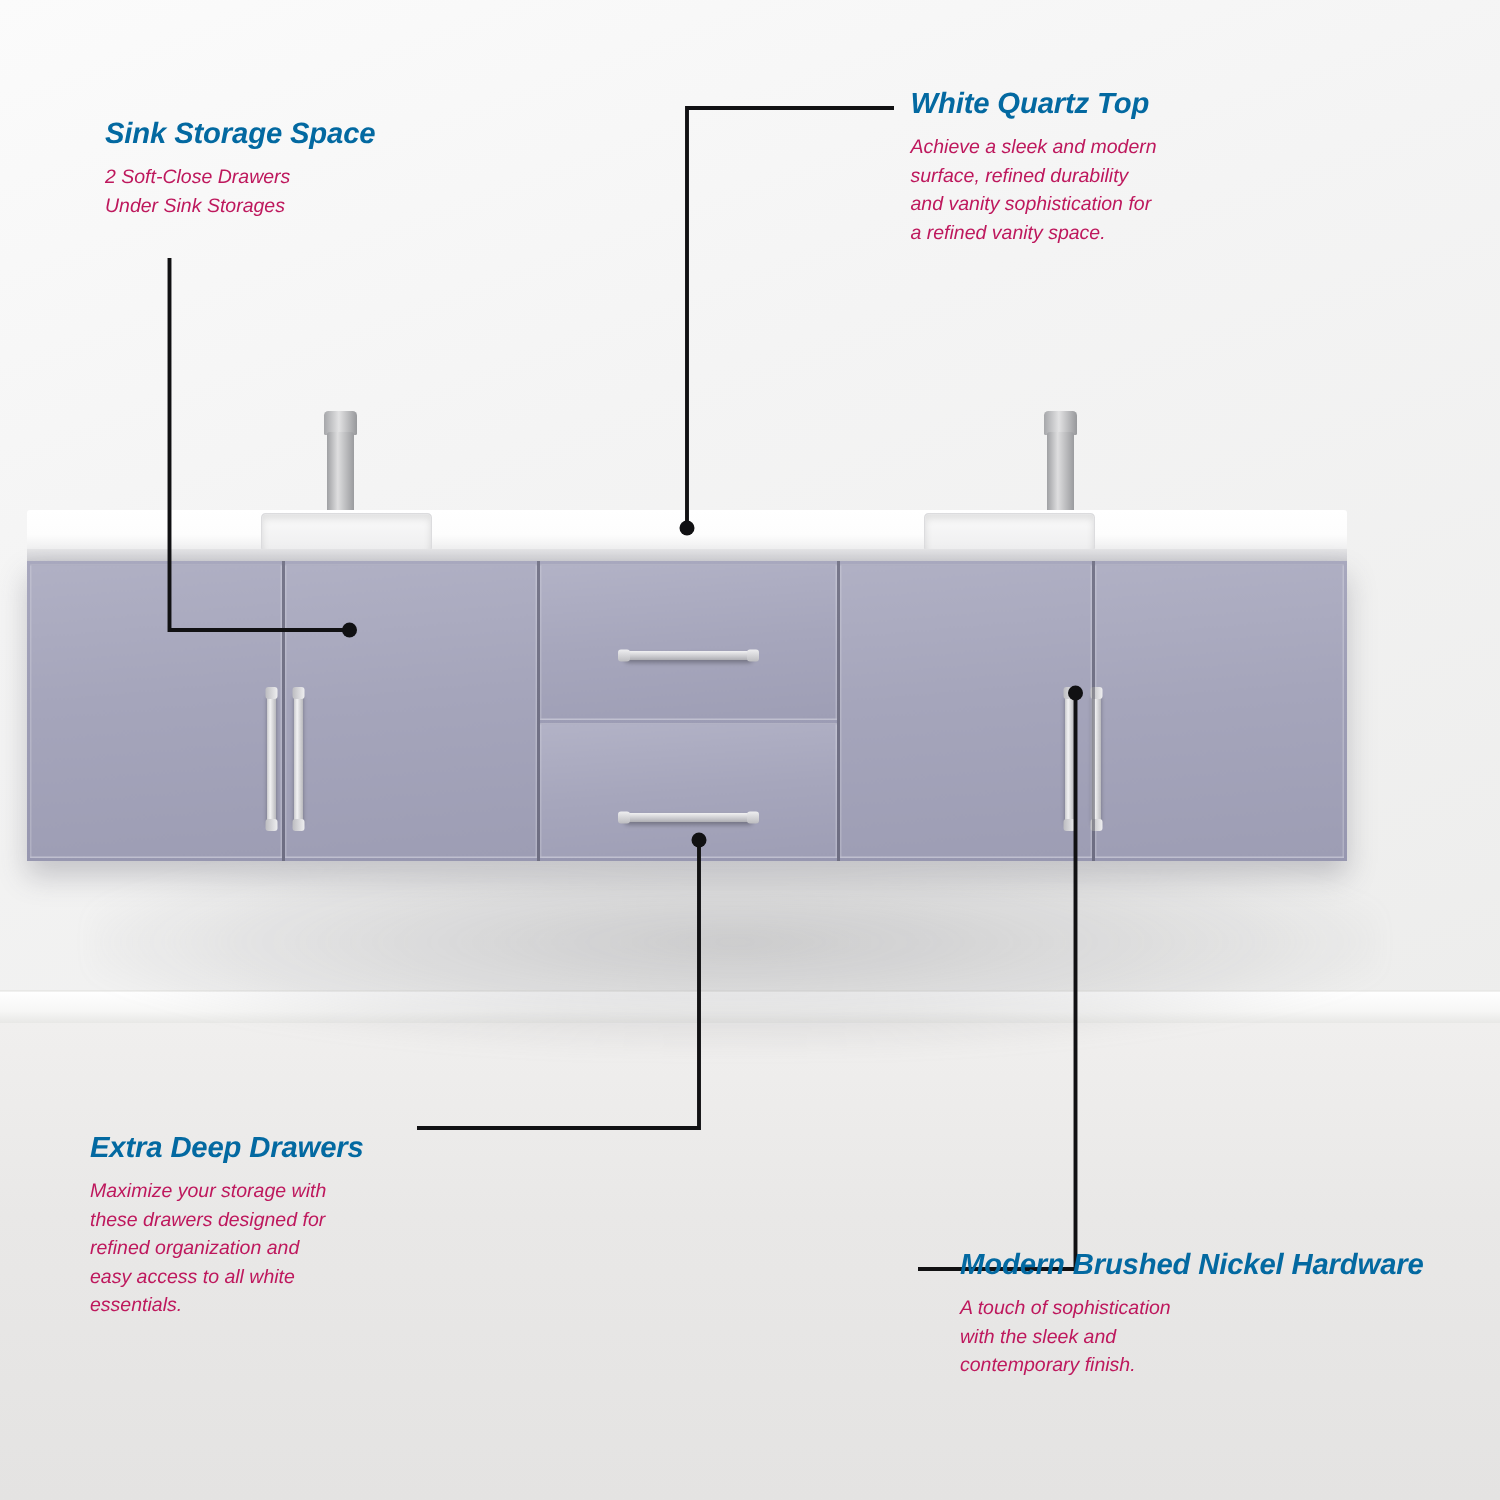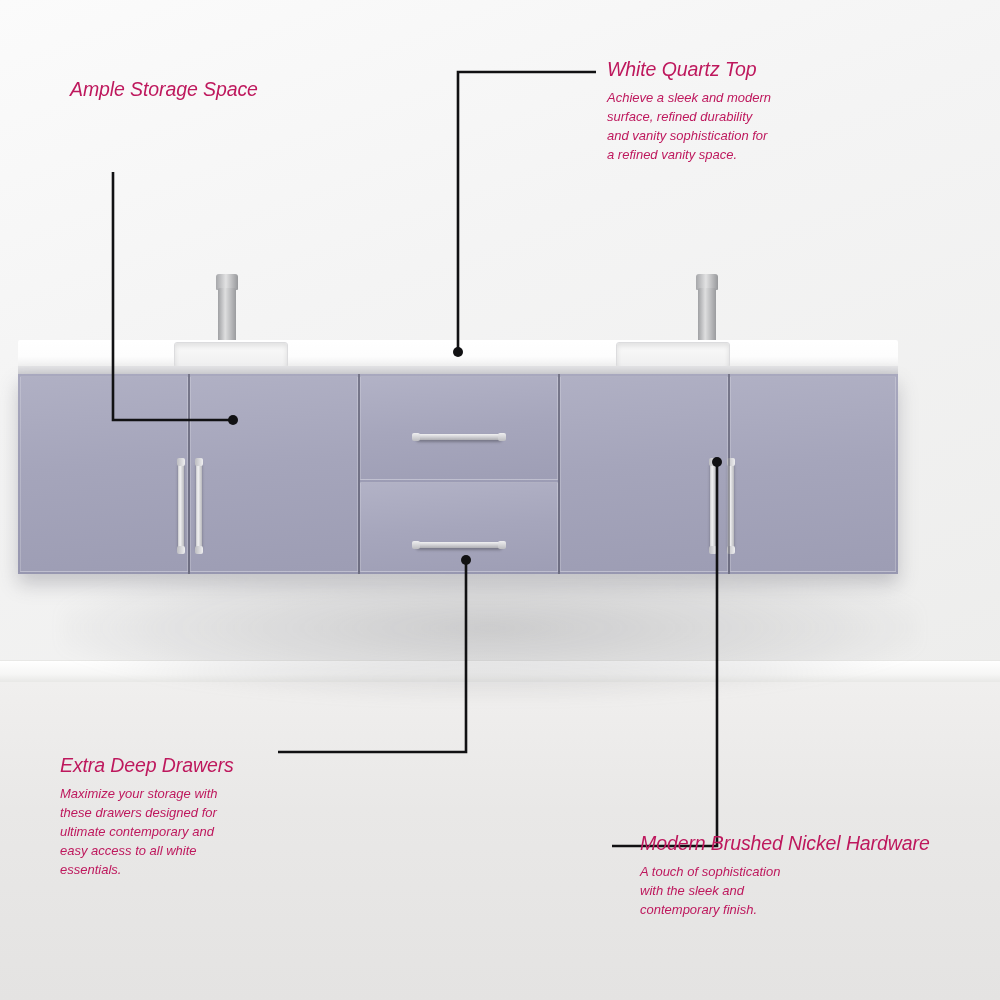--- a/index.html
+++ b/index.html
@@ -170,22 +170,22 @@
   .faucet.right { left: 676px; }
 
   
   .leader { position: absolute; left: 0; top: 0; width: 1000px; height: 1000px; pointer-events: none; }
 
   .callout { position: absolute; }
   .callout h3 {
     margin: 0 0 8px 0;
     font-size: 19.5px;
     font-style: italic;
-    font-weight: normal;
-    color: #be185d;
+    font-weight: bold;
+    color: #0369a1;
     letter-spacing: -0.1px;
   }
   .callout p {
     margin: 0;
     font-size: 13px;
     font-style: italic;
     line-height: 1.46;
     color: #be185d;
   }
   .callout p .ln { display: block; }
@@ -254,39 +254,43 @@
     <circle cx="458" cy="352" r="5" fill="#111113"></circle>
 
     <polyline points="466,560 466,752 278,752" fill="none" stroke="#111113" stroke-width="2.6"></polyline>
     <circle cx="466" cy="560" r="5" fill="#111113"></circle>
 
     <polyline points="717,462 717,846 612,846" fill="none" stroke="#111113" stroke-width="2.6"></polyline>
     <circle cx="717" cy="462" r="5" fill="#111113"></circle>
   </svg>
 
   <div class="callout" id="co-storage">
-    <h3>Ample Storage Space</h3>
+    <h3>Sink Storage Space</h3>
+    <p>
+      <span class="ln">2 Soft-Close Drawers</span>
+      <span class="ln">Under Sink Storages</span>
+    </p>
   </div>
 
   <div class="callout" id="co-quartz">
     <h3>White Quartz Top</h3>
     <p>
       <span class="ln">Achieve a sleek and modern</span>
       <span class="ln">surface, refined durability</span>
       <span class="ln">and vanity sophistication for</span>
       <span class="ln">a refined vanity space.</span>
     </p>
   </div>
 
   <div class="callout" id="co-deep">
     <h3>Extra Deep Drawers</h3>
     <p>
       <span class="ln">Maximize your storage with</span>
       <span class="ln">these drawers designed for</span>
-      <span class="ln">ultimate contemporary and</span>
+      <span class="ln">refined organization and</span>
       <span class="ln">easy access to all white</span>
       <span class="ln">essentials.</span>
     </p>
   </div>
 
   <div class="callout" id="co-hw">
     <h3>Modern Brushed Nickel Hardware</h3>
     <p>
       <span class="ln">A touch of sophistication</span>
       <span class="ln">with the sleek and</span>

